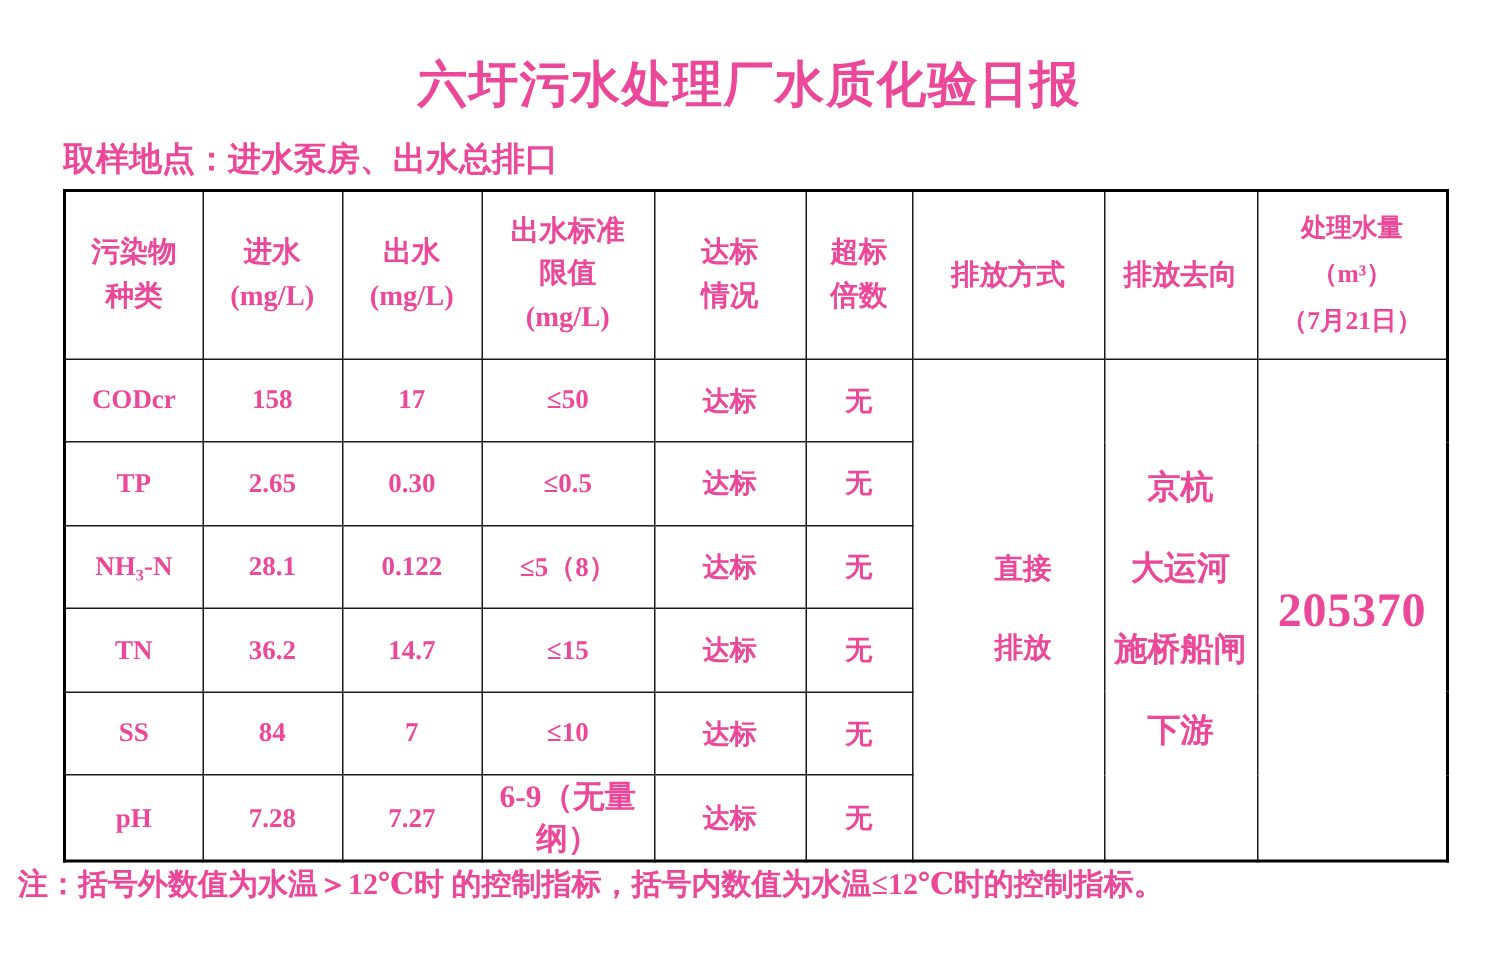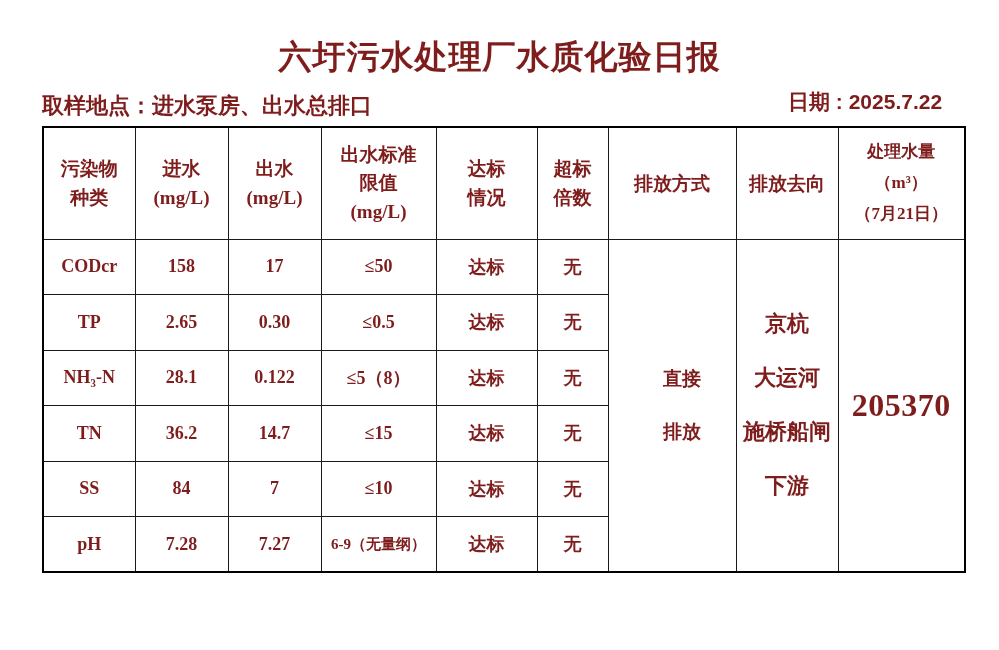--- a/index.html
+++ b/index.html
@@ -2,21 +2,21 @@
 <html lang="zh"><head>
 <meta charset="utf-8">
 <style>
   html, body { margin: 0; padding: 0; }
   body { background: #ffffff; }
   .page {
     position: relative;
     width: 999px;
     height: 650px;
     background: #ffffff;
-    color: #7f1d1d;
+    color: #ec4899;
     font-family: "Liberation Serif", "DejaVu Serif", serif;
     overflow: hidden;
   }
   .title {
     position: absolute;
     top: 36px;
     left: 0;
     width: 100%;
     text-align: center;
     font-size: 33px;
@@ -57,21 +57,21 @@
     white-space: pre-line;
     padding: 0;
     overflow: hidden;
   }
   .report thead tr { height: 112px; }
   .report tbody tr { height: 55.5px; }
   .report th { font-size: 19px; line-height: 1.55; }
   .report th.h-limit  { line-height: 1.5; text-align: center; }
   .report th.h-volume { font-size: 17px; line-height: 1.8; }
   .report td { font-size: 18px; }
-  .report td.small-limit { font-size: 15px; margin-left: 35px; }
+  .report td.small-limit { font-size: 21px; margin-left: 35px; }
   .report td.method-cell { font-size: 19px; line-height: 2.8; padding-left: 20px; }
   .report td.dest-cell   { font-size: 22px; line-height: 2.45; }
   .report td.volume-cell {
     font-size: 32px;
     letter-spacing: 0.5px;
   }
   .footnote {
     position: absolute;
     left: 12px;
     top: 576px;
@@ -80,21 +80,20 @@
   }
 </style>
 </head>
 <body>
 
 <div class="page">
 
   <h1 class="title">六圩污水处理厂水质化验日报</h1>
 
   <div class="sampling">取样地点：进水泵房、出水总排口</div>
-  <div class="date">日期 : 2025.7.22</div>
 
   <table class="report">
     <colgroup>
       <col style="width:92px">
       <col style="width:93px">
       <col style="width:93px">
       <col style="width:115px">
       <col style="width:101px">
       <col style="width:71px">
       <col style="width:128px">
@@ -175,14 +174,15 @@
         <td>pH</td>
         <td>7.28</td>
         <td>7.27</td>
         <td class="small-limit">6-9（无量纲）</td>
         <td>达标</td>
         <td>无</td>
       </tr>
     </tbody>
   </table>
 
+  <div class="footnote">注：括号外数值为水温＞12℃时 的控制指标，括号内数值为水温≤12℃时的控制指标。</div>
 
 </div>
 
 </body></html>

